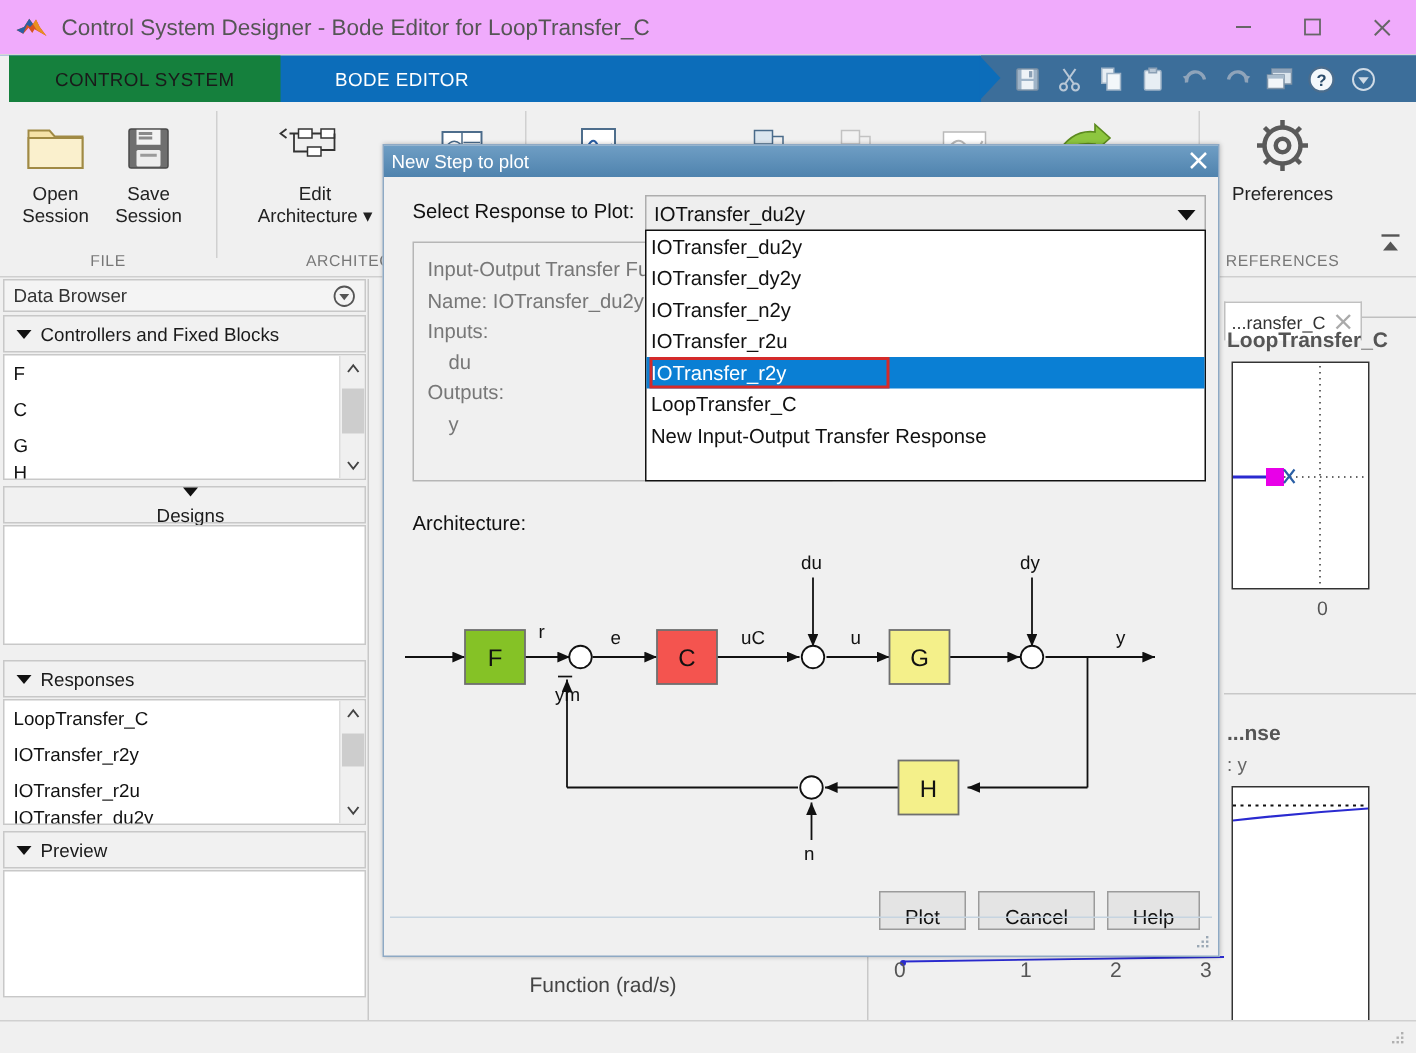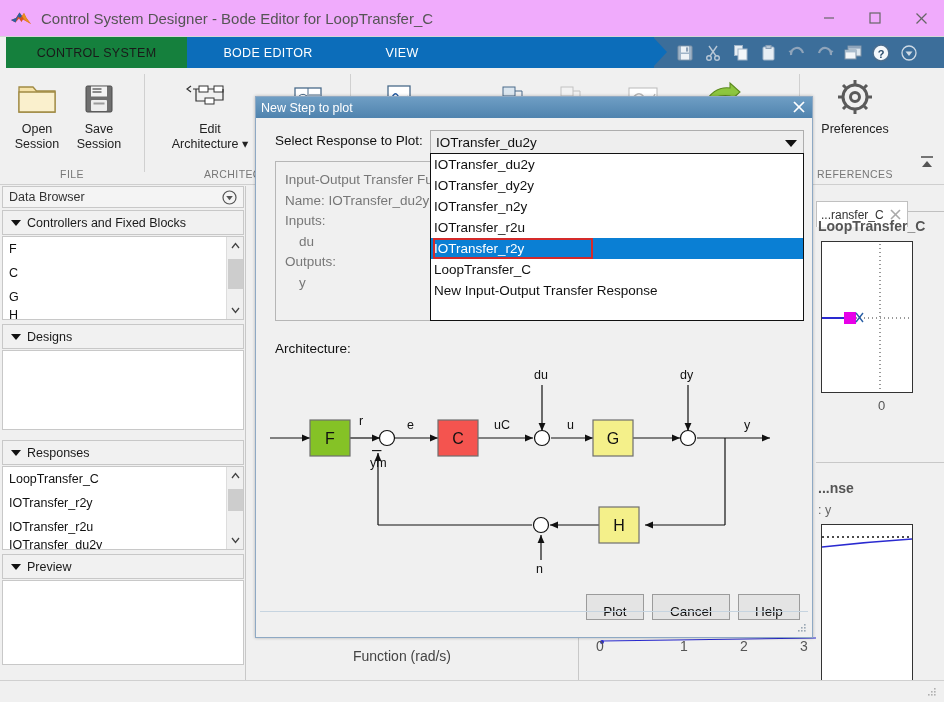--- a/index.html
+++ b/index.html
@@ -257,23 +257,20 @@
     </span>
   </div>
 
   <div class="tabstrip">
     <div class="tabstrip-left"></div>
     <div class="rtab active" style="left:6px;width:181px;">
       <span>CONTROL SYSTEM</span>
     </div>
     <div class="rtab" style="left:187px;width:162px;">
       <span>BODE EDITOR</span>
-    </div>
-    <div class="rtab" style="left:349px;width:106px;">
-      <span>VIEW</span>
     </div>
 
     <div class="qat">
       <span class="qat-notch"></span>
       <span class="qicon">
         <svg width="18" height="18" viewBox="0 0 18 18">
             <rect x="2" y="2" width="14" height="14" rx="1" fill="#9fb4c8" stroke="#7e93a7"></rect>
             <rect x="5" y="2.5" width="8" height="6" fill="#eef3f7"></rect>
             <rect x="5" y="10" width="8" height="5.5" fill="#eef3f7"></rect>
             <rect x="10" y="3.4" width="2.2" height="4.2" fill="#8ba0b5"></rect>
@@ -557,21 +554,21 @@
         </div>
         <div class="vsthumb" style="top:22px;height:30px;"></div>
         <div class="vsarrow" style="position:absolute;bottom:0;width:17px;">
           <svg width="9" height="7" viewBox="0 0 9 7">
               <path d="M1 1 L4.5 5.5 L8 1" fill="none" stroke="#444" stroke-width="1.3"></path>
             </svg>
         </div>
       </div>
     </div>
 
-    <div class="db-section-title" style="top:138px;">
+    <div class="db-section-title" style="top:138px;flex-direction:column;">
       <span class="tri"></span>
       <span>Designs</span>
     </div>
     <div class="db-list" style="top:164px;height:80px;"></div>
 
     <div class="db-section-title" style="top:254px;">
       <span class="tri"></span>
       <span>Responses</span>
     </div>
     <div class="db-list" style="top:280px;height:84px;">

